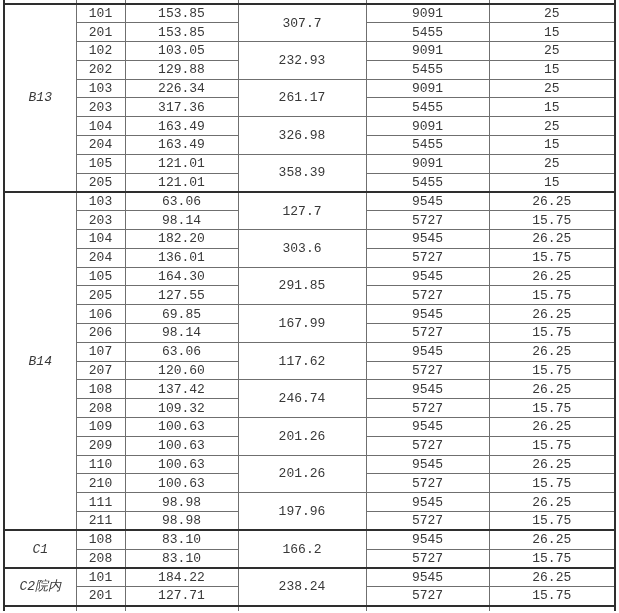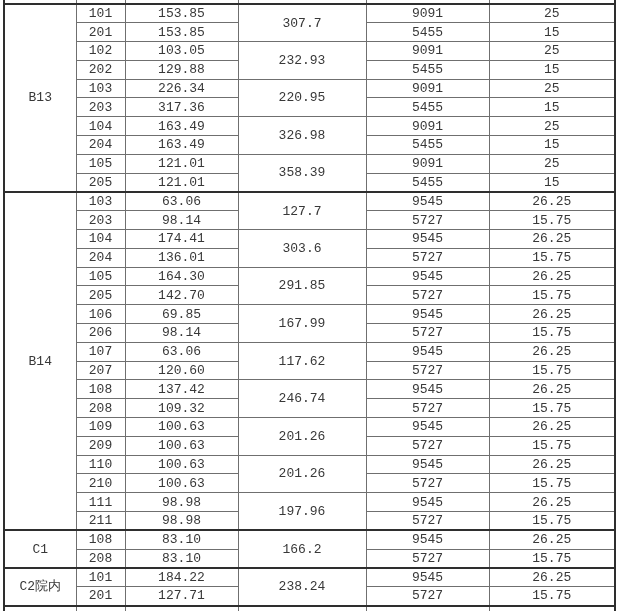--- a/index.html
+++ b/index.html
@@ -43,20 +43,21 @@
     height: 18.8px;
   }
   
   table.grid tr.section-start td {
     border-top: 2px solid #2e2e2e;
   }
   
   table.grid td.building {
     font-family: "Liberation Mono", "DejaVu Sans Mono", "DejaVu Sans", sans-serif;
     letter-spacing: 0;
+    font-style: italic;
   }
   
   table.grid tr.partial-top { height: 4px; }
   table.grid tr.partial-top td { border-top: none; }
   table.grid tr.partial-bottom { height: 5px; }
   table.grid tr.partial-bottom td { border-bottom: none; border-top: 2px solid #2e2e2e; }
 </style>
 </head>
 <body>
 
@@ -102,21 +103,21 @@
         </tr>
         <tr>
           <td>202</td>
           <td>129.88</td>
           <td>5455</td>
           <td>15</td>
         </tr>
         <tr>
           <td>103</td>
           <td>226.34</td>
-          <td rowspan="2">220.95</td>
+          <td rowspan="2">261.17</td>
           <td>9091</td>
           <td>25</td>
         </tr>
         <tr>
           <td>203</td>
           <td>317.36</td>
           <td>5455</td>
           <td>15</td>
         </tr>
         <tr>
@@ -154,41 +155,41 @@
           <td>26.25</td>
         </tr>
         <tr>
           <td>203</td>
           <td>98.14</td>
           <td>5727</td>
           <td>15.75</td>
         </tr>
         <tr>
           <td>104</td>
-          <td>174.41</td>
+          <td>182.20</td>
           <td rowspan="2">303.6</td>
           <td>9545</td>
           <td>26.25</td>
         </tr>
         <tr>
           <td>204</td>
           <td>136.01</td>
           <td>5727</td>
           <td>15.75</td>
         </tr>
         <tr>
           <td>105</td>
           <td>164.30</td>
           <td rowspan="2">291.85</td>
           <td>9545</td>
           <td>26.25</td>
         </tr>
         <tr>
           <td>205</td>
-          <td>142.70</td>
+          <td>127.55</td>
           <td>5727</td>
           <td>15.75</td>
         </tr>
         <tr>
           <td>106</td>
           <td>69.85</td>
           <td rowspan="2">167.99</td>
           <td>9545</td>
           <td>26.25</td>
         </tr>

